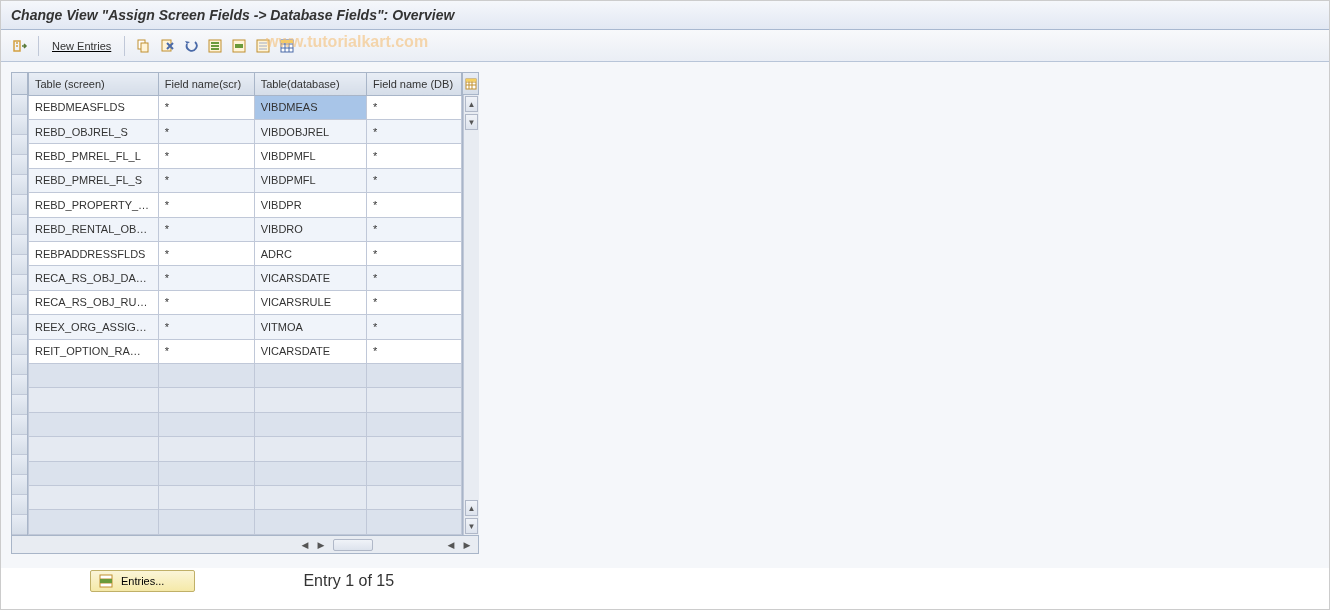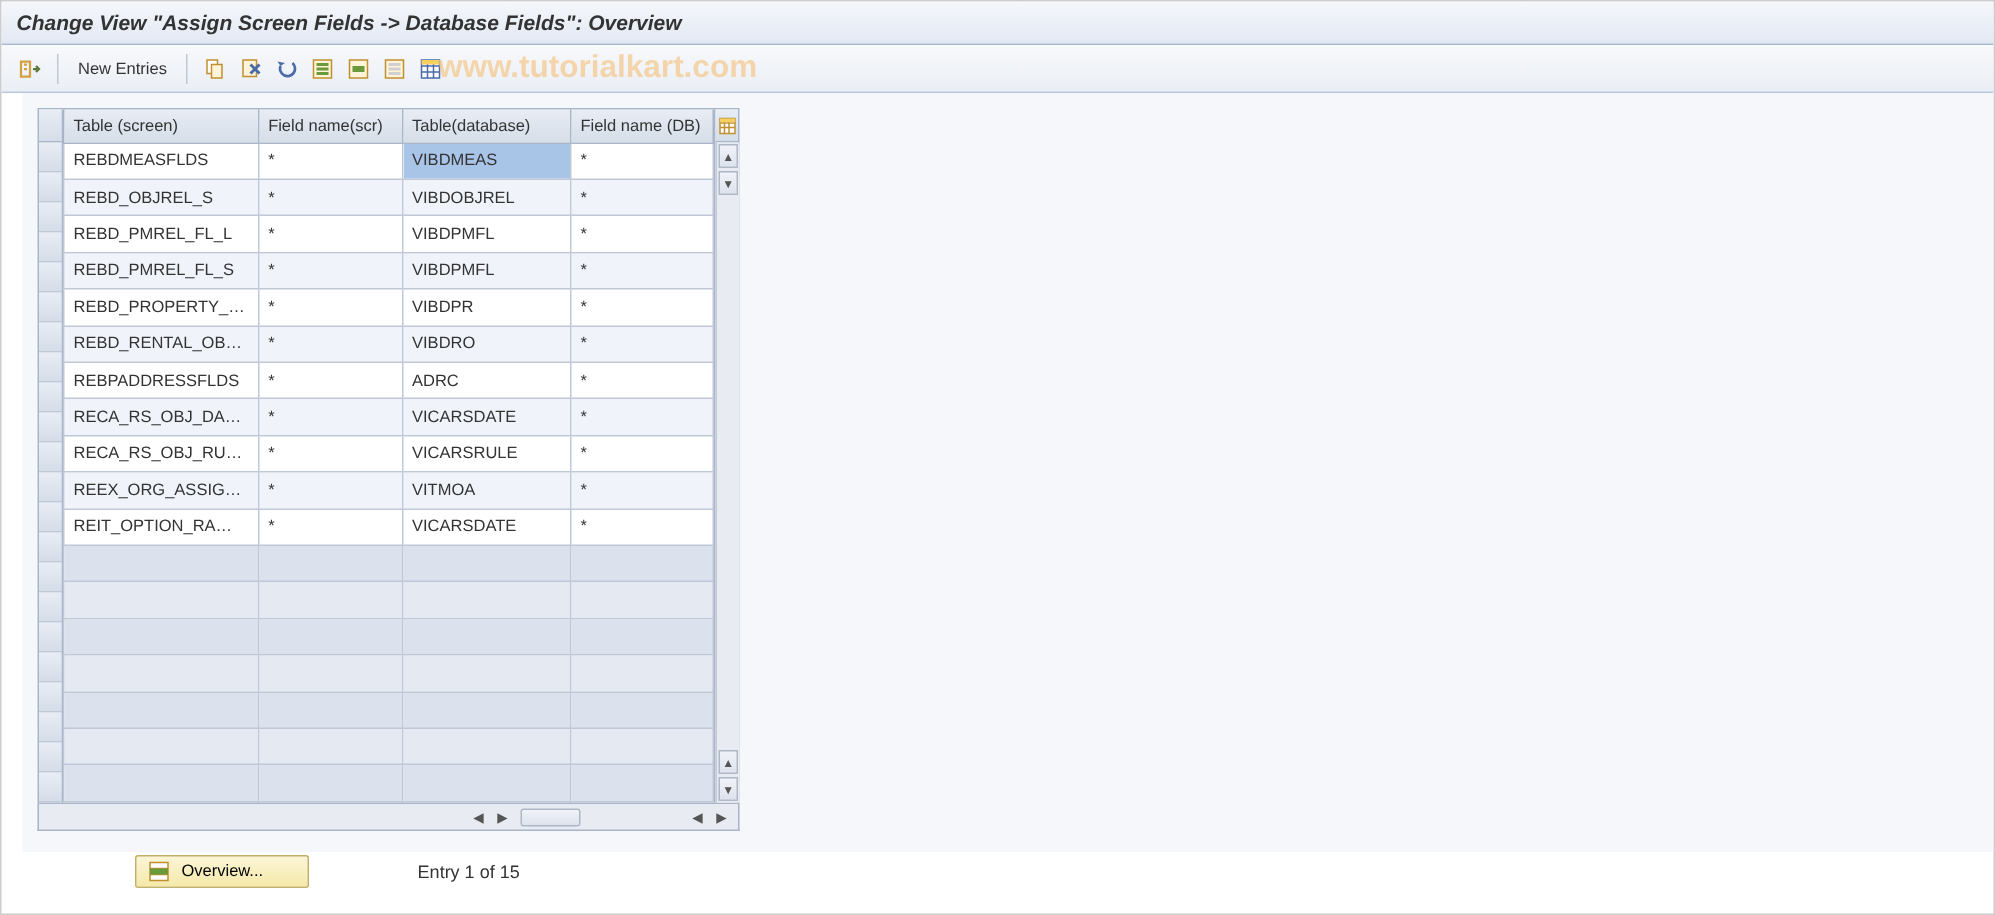--- a/index.html
+++ b/index.html
@@ -26,20 +26,21 @@
     }
     .toolbar {
       background: linear-gradient(#f8f9fb, #eaeef5);
       border-bottom: 1px solid #b8c5d8;
       padding: 4px 10px;
       display: flex;
       align-items: center;
       gap: 6px;
       height: 32px;
       position: relative;
+      text-decoration: underline;
     }
     .toolbar .divider {
       width: 1px;
       height: 20px;
       background: #c0c8d8;
       margin: 0 3px;
     }
     .tool-icon {
       width: 18px;
       height: 18px;
@@ -50,34 +51,33 @@
       border-radius: 2px;
     }
     .new-entries {
       font-size: 11px;
       color: #333;
       cursor: pointer;
       padding: 2px 4px;
     }
     .watermark {
       position: absolute;
-      left: 291px;
+      left: 265px;
       top: 3px;
       color: #f5c078;
-      font-size: 21px;
+      font-size: 16px;
       font-weight: bold;
       opacity: 0.6;
       pointer-events: none;
     }
     .main-content {
       padding: 10px;
       background: #f5f7fa;
       height: calc(100% - 62px - 40px);
       overflow: hidden;
-      margin-left: 14px;
     }
     .table-container {
       display: flex;
       border: 1px solid #a8b5c8;
       background: #fff;
       width: 468px;
       position: relative;
     }
     .row-selector-col {
       width: 16px;
@@ -233,23 +233,23 @@
       align-items: center;
       gap: 8px;
       border-radius: 2px;
     }
     .position-button .pos-icon {
       width: 14px;
       height: 14px;
       display: inline-flex;
     }
     .entry-text {
-      font-size: 12px;
+      font-size: 16px;
       color: #333;
-      margin-left: 52px;
+      margin-left: 88px;
     }
   </style>
 </head>
 <body>
 
 <div class="title-bar">Change View "Assign Screen Fields -&gt; Database Fields": Overview</div>
 
 <div class="toolbar">
   <span class="tool-icon">
     <svg width="16" height="16" viewBox="0 0 16 16">
@@ -508,16 +508,16 @@
 <div class="footer">
   <button class="position-button">
     <span class="pos-icon">
       <svg width="14" height="14" viewBox="0 0 14 14">
           <rect x="1" y="1" width="12" height="12" fill="#fff" stroke="#c09030"></rect>
           <line x1="1" y1="5" x2="13" y2="5" stroke="#c09030"></line>
           <line x1="1" y1="9" x2="13" y2="9" stroke="#c09030"></line>
           <rect x="1" y="5" width="12" height="4" fill="#6a9a3a"></rect>
         </svg>
     </span>
-    <span>Overview...</span>
+    <span>Entries...</span>
   </button>
   <span class="entry-text">Entry 1 of 15</span>
 </div>
 
 </body></html>

